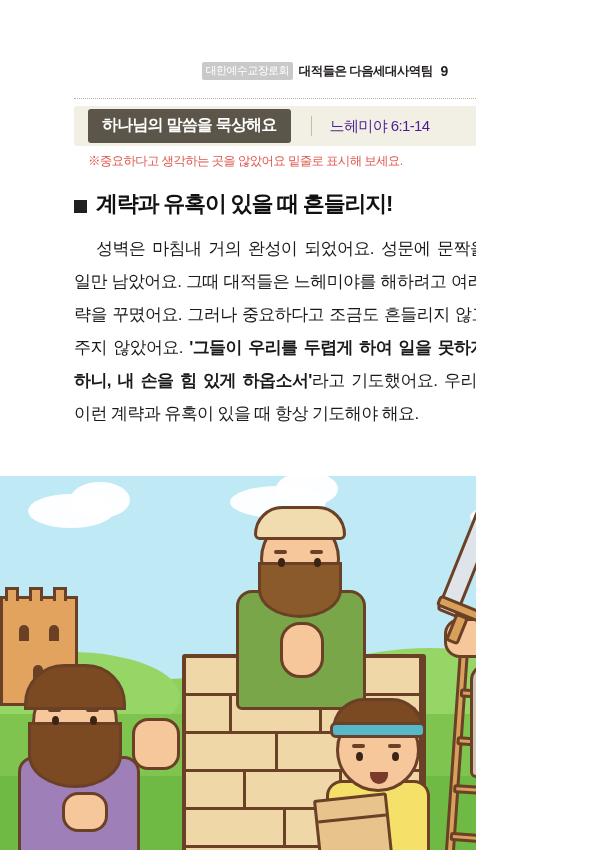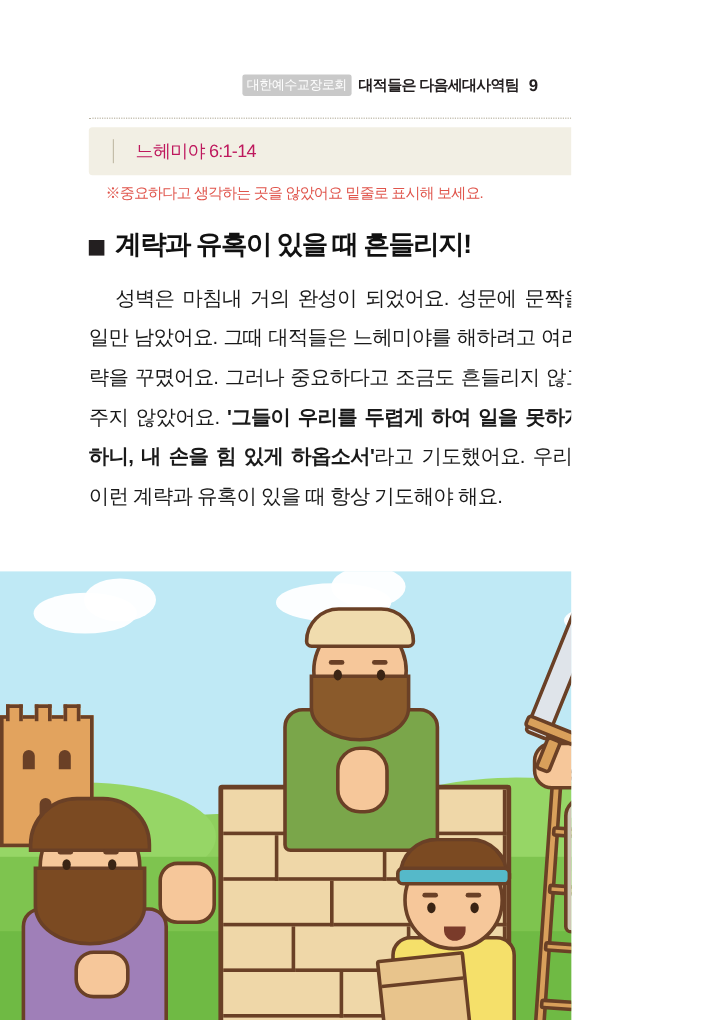--- a/index.html
+++ b/index.html
@@ -77,21 +77,21 @@
     white-space: nowrap;
   }
   .title-divider {
     width: 1px;
     height: 20px;
     background: #c4bda9;
     margin: 0 18px 0 20px;
   }
   .title-ref {
     font-size: 15px;
-    color: #be185d;
+    color: #4c1d95;
     letter-spacing: -0.6px;
     font-weight: 500;
   }
 
   
   .note {
     position: absolute;
     left: 88px; top: 117px;
     font-size: 12.5px;
     color: #e0554c;
@@ -327,20 +327,21 @@
 
 <div class="page">
 
   <div class="header">
     <span class="header-denom">대한예수교장로회</span>
     <span class="header-church">대적들은 다음세대사역팀</span>
     <span class="header-page">9</span>
   </div>
 
   <div class="title-band">
+    <span class="title-main">하나님의 말씀을 묵상해요</span>
     <span class="title-divider"></span>
     <span class="title-ref">느헤미야 6:1-14</span>
   </div>
 
   <div class="note">※중요하다고 생각하는 곳을 않았어요 밑줄로 표시해 보세요.</div>
 
   <div class="section-head">
     <span class="sq"></span>
     <span class="section-title">계략과 유혹이 있을 때 흔들리지!</span>
   </div>

